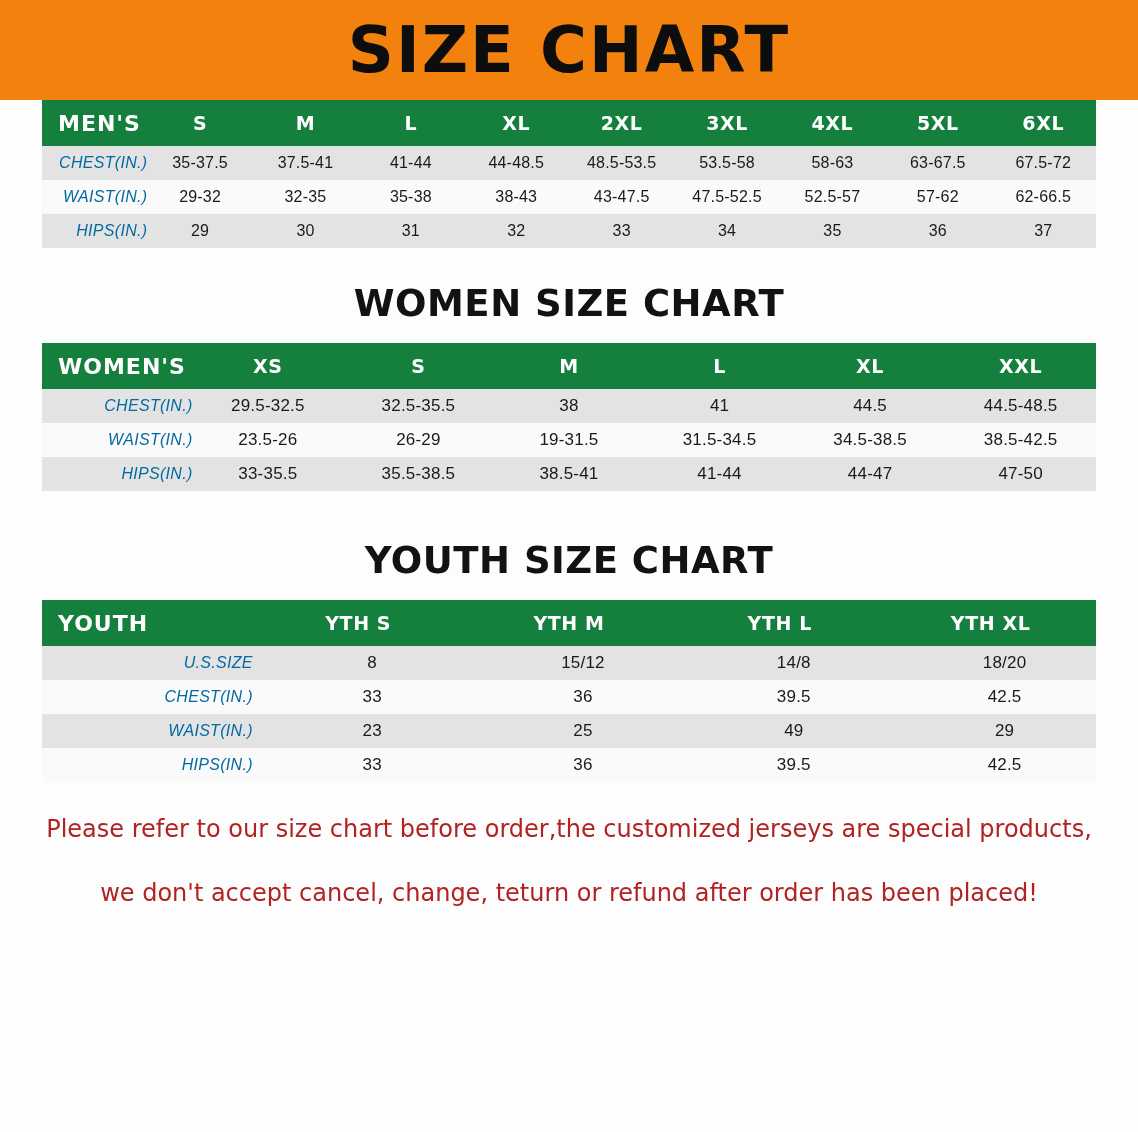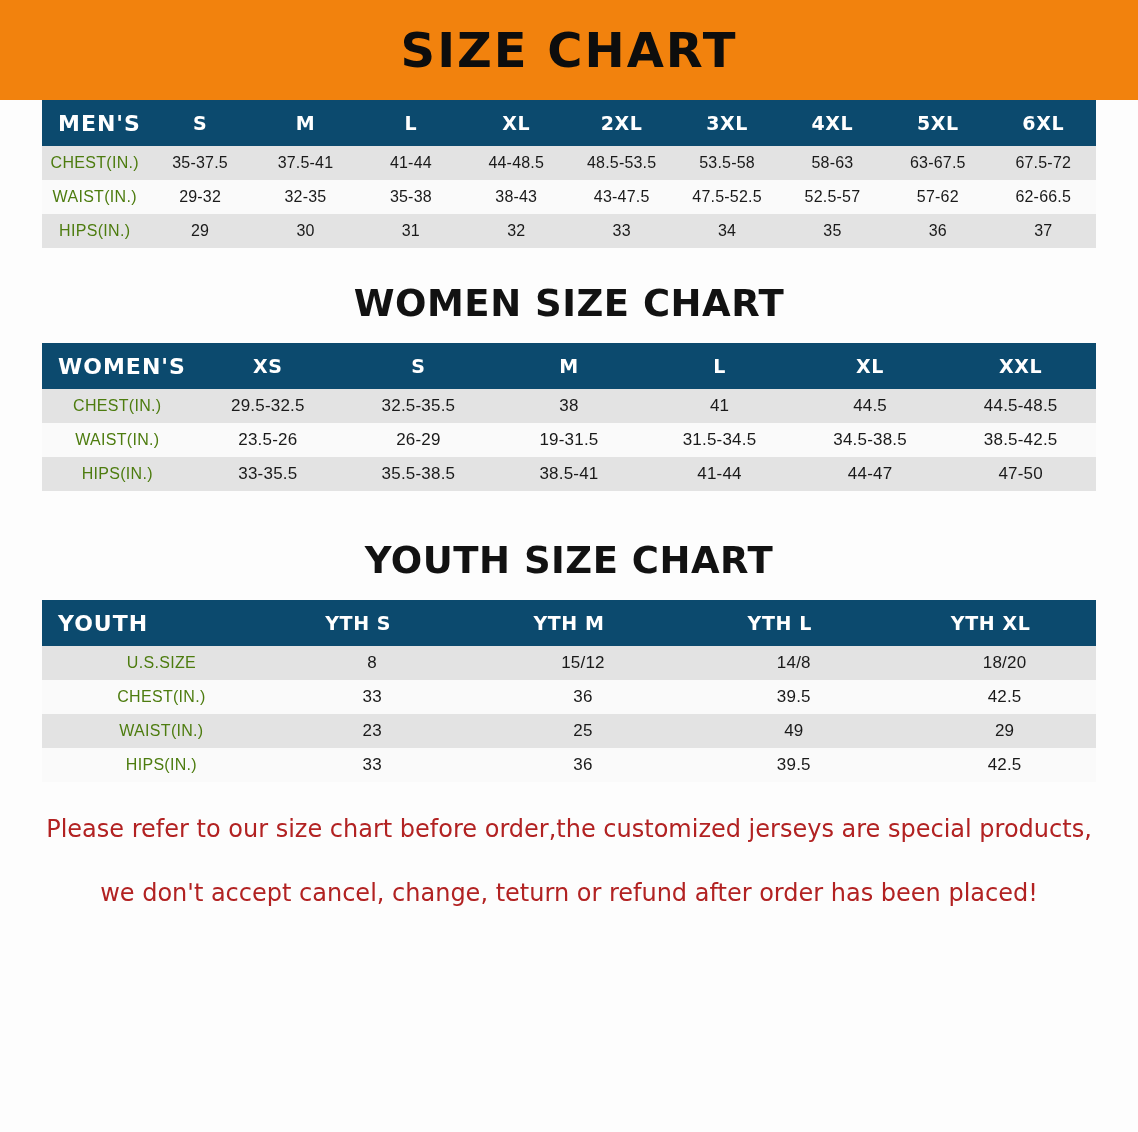--- a/index.html
+++ b/index.html
@@ -25,21 +25,21 @@
   .banner {
     height: 100px;
     background: #f2820d;
     display: flex;
     align-items: center;
     justify-content: center;
   }
   .banner-title {
     font-family: "DejaVu Sans", sans-serif;
     font-weight: bold;
-    font-size: 48px;
+    font-size: 64px;
     letter-spacing: 2px;
     color: #0d0d0d;
     line-height: 1;
   }
 
   
   .section-title {
     text-align: center;
     font-family: "DejaVu Sans", sans-serif;
     font-weight: bold;
@@ -62,45 +62,46 @@
   table.size td, table.size th {
     padding: 0;
     text-align: center;
     font-family: "Liberation Sans", sans-serif;
     font-size: 16px;
     color: #1a1a1a;
     letter-spacing: .2px;
   }
   
   table.size thead th {
-    background: #0c4a6e;
+    background: #15803d;
     color: #ffffff;
     height: 46px;
     font-size: 19px;
     font-weight: bold;
     letter-spacing: .6px;
     font-family: "DejaVu Sans", sans-serif;
   }
   table.size thead th.corner {
     text-align: left;
     padding-left: 16px;
     font-size: 22px;
     letter-spacing: 1px;
   }
   
   table.size tbody td {
     height: 34px;
   }
   table.size tbody tr.odd td  { background: #e3e3e3; }
   table.size tbody tr.even td { background: #fafafa; }
   table.size tbody td.rowhead {
-    text-align: center;
+    text-align: right;
     font-size: 16px;
-    color: #4d7c0f;
+    color: #0369a1;
     letter-spacing: .3px;
+    font-style: italic;
   }
 
   
   .men tbody td.rowhead { width: 150px; }
   .women tbody td.rowhead { width: 200px; }
   .youth tbody td.rowhead { width: 245px; }
 
   .youth tbody td { height: 45px; font-size: 17px; padding-left: 28px; }
   .women tbody td { height: 43px; font-size: 17px; }
   .women thead th { height: 60px; font-size: 21px; }

